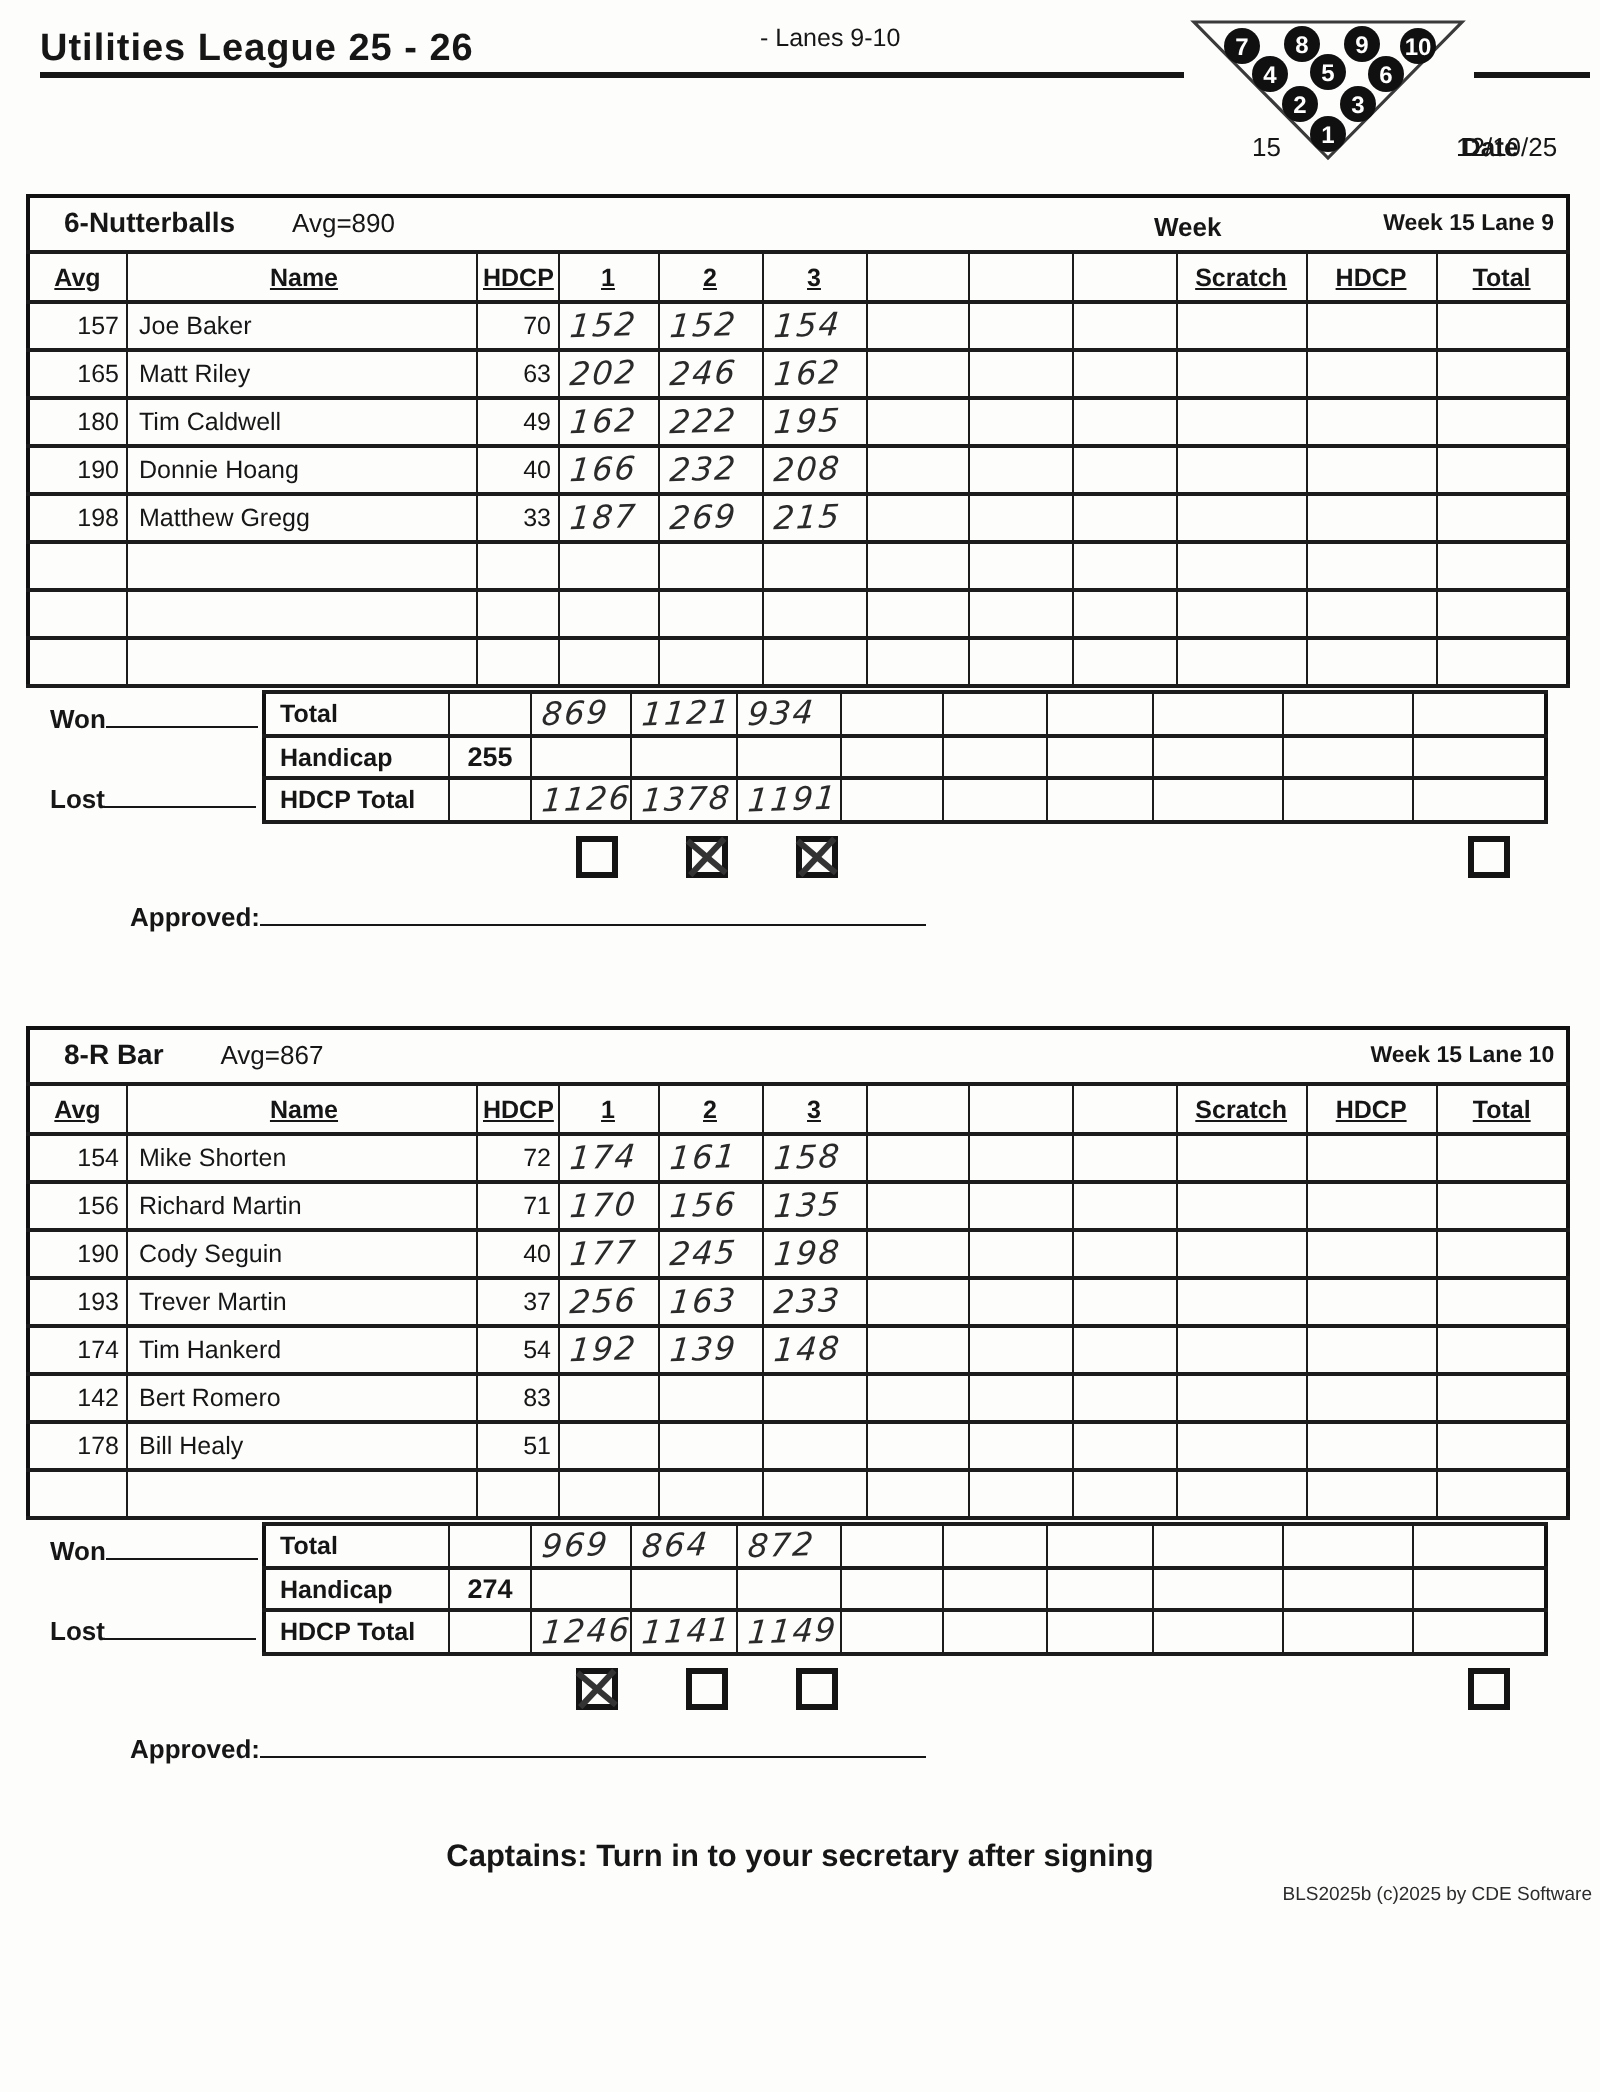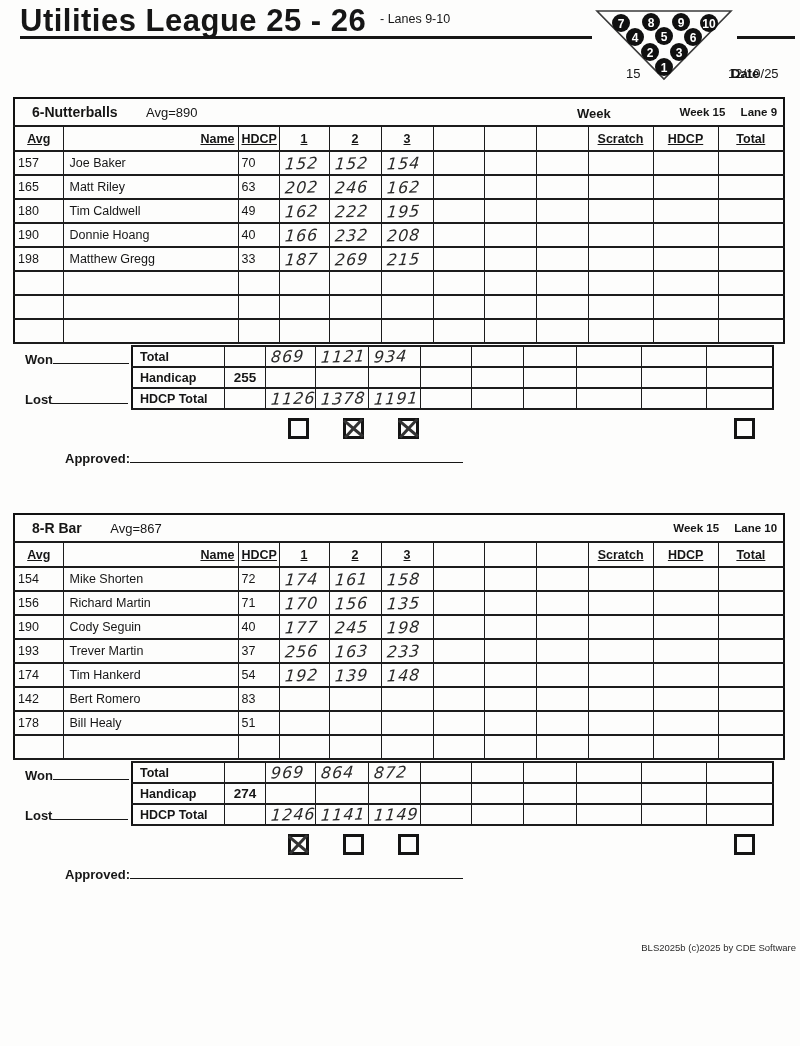--- a/index.html
+++ b/index.html
@@ -2,21 +2,21 @@
 <html><head>
 <meta charset="utf-8">
 <style>
   html,body { margin:0; padding:0; background:#e8e8e8; }
   .sheet {
     position:relative; width:800px; height:1046px; margin:0 auto;
     background:#fdfdfc; color:#161616; overflow:hidden;
     font-family:"Liberation Sans", sans-serif;
   }
   
-  .page-title { position:absolute; left:20px; top:3px; font-size:31px; font-weight:bold; letter-spacing:0.5px; }
+  .page-title { position:absolute; left:20px; top:14px; font-size:19px; font-weight:bold; letter-spacing:0.5px; }
   .lanes-note { position:absolute; left:380px; top:12px; font-size:12.5px; }
   .rule-a { position:absolute; left:20px; top:36px; width:572px; height:3px; background:#161616; }
   .rule-b { position:absolute; left:737px; top:36px; width:58px; height:3px; background:#161616; }
   .secretary { position:absolute; left:30px; top:44px; font-size:13px; font-weight:bold; }
   .pin-rack { position:absolute; left:594px; top:6px; }
   .wk-lbl  { position:absolute; left:577px; top:66px; font-size:13px; font-weight:bold;margin-top:40px; }
   .wk-val  { position:absolute; left:626px; top:66px; font-size:13px; }
   .dt-lbl  { position:absolute; left:687px; top:66px; font-size:13px; font-weight:bold;padding-left:44px; }
   .dt-val  { position:absolute; left:728px; top:66px; font-size:13px; }
   
@@ -26,25 +26,25 @@
   .score-table { position:absolute; left:13px; top:0; width:772px; }
   .score-table td, .score-table th,
   .totals-table td { border-left:1px solid #1c1c1c; border-right:1px solid #1c1c1c;
                      border-top:2px solid #1c1c1c; border-bottom:2px solid #1c1c1c;
                      padding:0 3px; overflow:visible; white-space:nowrap; }
   .score-table { border:2px solid #111; }
   .team-hdr td { border:none; height:26px; }
   .team-name { font-size:14px; font-weight:bold; padding-left:14px; }
   .team-avg  { font-size:13px; margin-left:24px; font-weight:normal; }
   .team-wl   { text-align:right; font-size:11.5px; font-weight:bold; padding-right:6px !important; }
-  .team-wl .lane { margin-left:12px; }
+  .team-wl .lane { margin-left:0; }
   .col-hdr th { height:23px; font-size:12.5px; font-weight:bold; text-align:center; background:#fdfdfc;text-decoration:underline; }
-  .col-hdr .h-name { text-align:right; padding-left:6px;margin-left:12px; }
+  .col-hdr .h-name { text-align:center; padding-left:6px;margin-left:12px; }
   tbody tr { height:24px; }
-  td.c-num  { font-size:12.5px; text-align:left; }
+  td.c-num  { font-size:12.5px; text-align:right; }
   td.c-name { font-size:12.5px; text-align:left; padding-left:6px; }
   .hw { display:inline-block; font-family:"DejaVu Sans", sans-serif; font-style:italic;
         font-size:16px; color:#2a2a2a; transform:rotate(-2deg) skewX(-7deg); letter-spacing:1px; }
   td.c-hw { text-align:left; padding-left:5px; }
   
   .totals-table { position:absolute; left:131px; top:248px; width:643px; border:2px solid #111; background:#fdfdfc; }
   .totals-table tr { height:21px; }
   .t-lbl { font-size:12.5px; font-weight:bold; padding-left:7px !important; }
   .t-hcp { font-size:13.5px; font-weight:bold; text-align:center; }
   
@@ -579,14 +579,15 @@
     <div class="cb cb-1 checked"></div>
     <div class="cb cb-2"></div>
     <div class="cb cb-3"></div>
     <div class="cb cb-r"></div>
 
     <div class="approved">
       <span>Approved:</span><span class="aline"></span>
     </div>
   </div>
 
+  <div class="captains">Captains: Turn in to your secretary after signing</div>
   <div class="copyright">BLS2025b (c)2025 by CDE Software</div>
 </div>
 
 </body></html>

